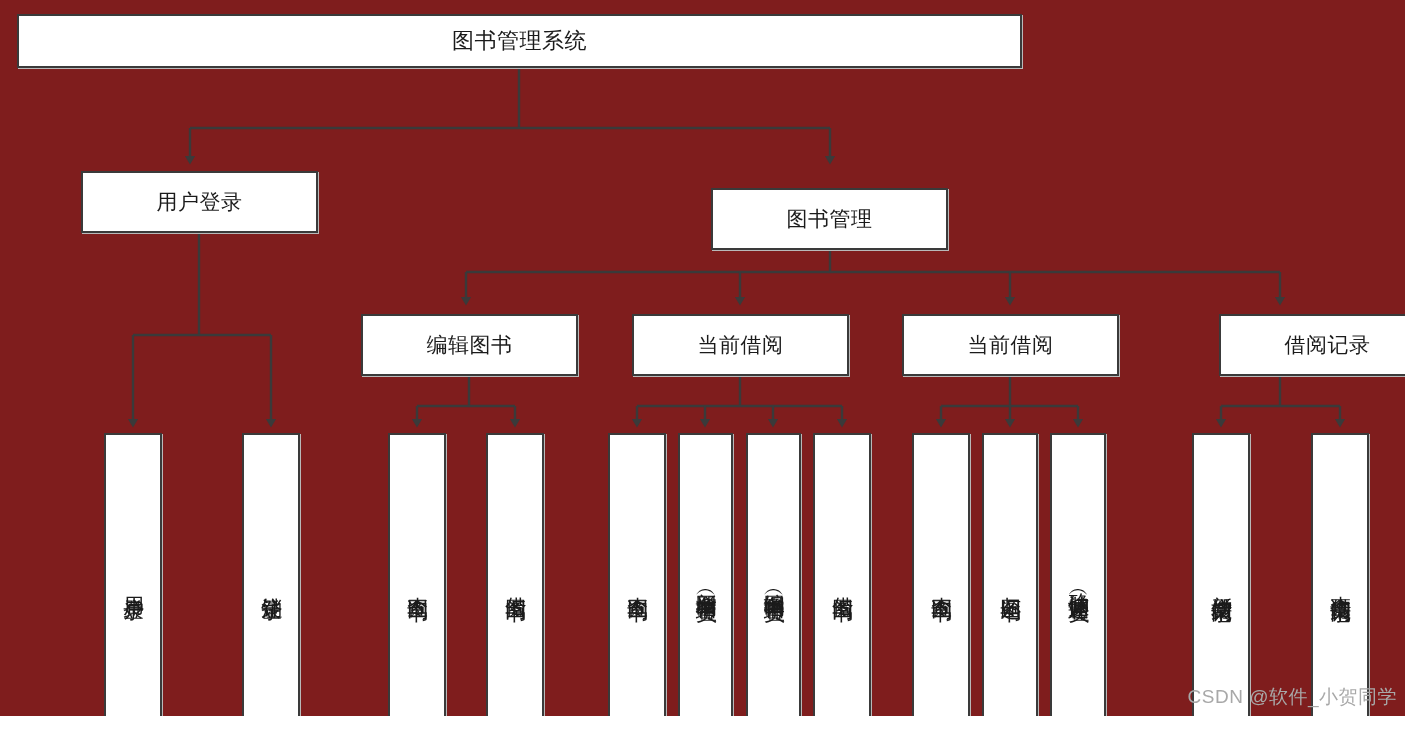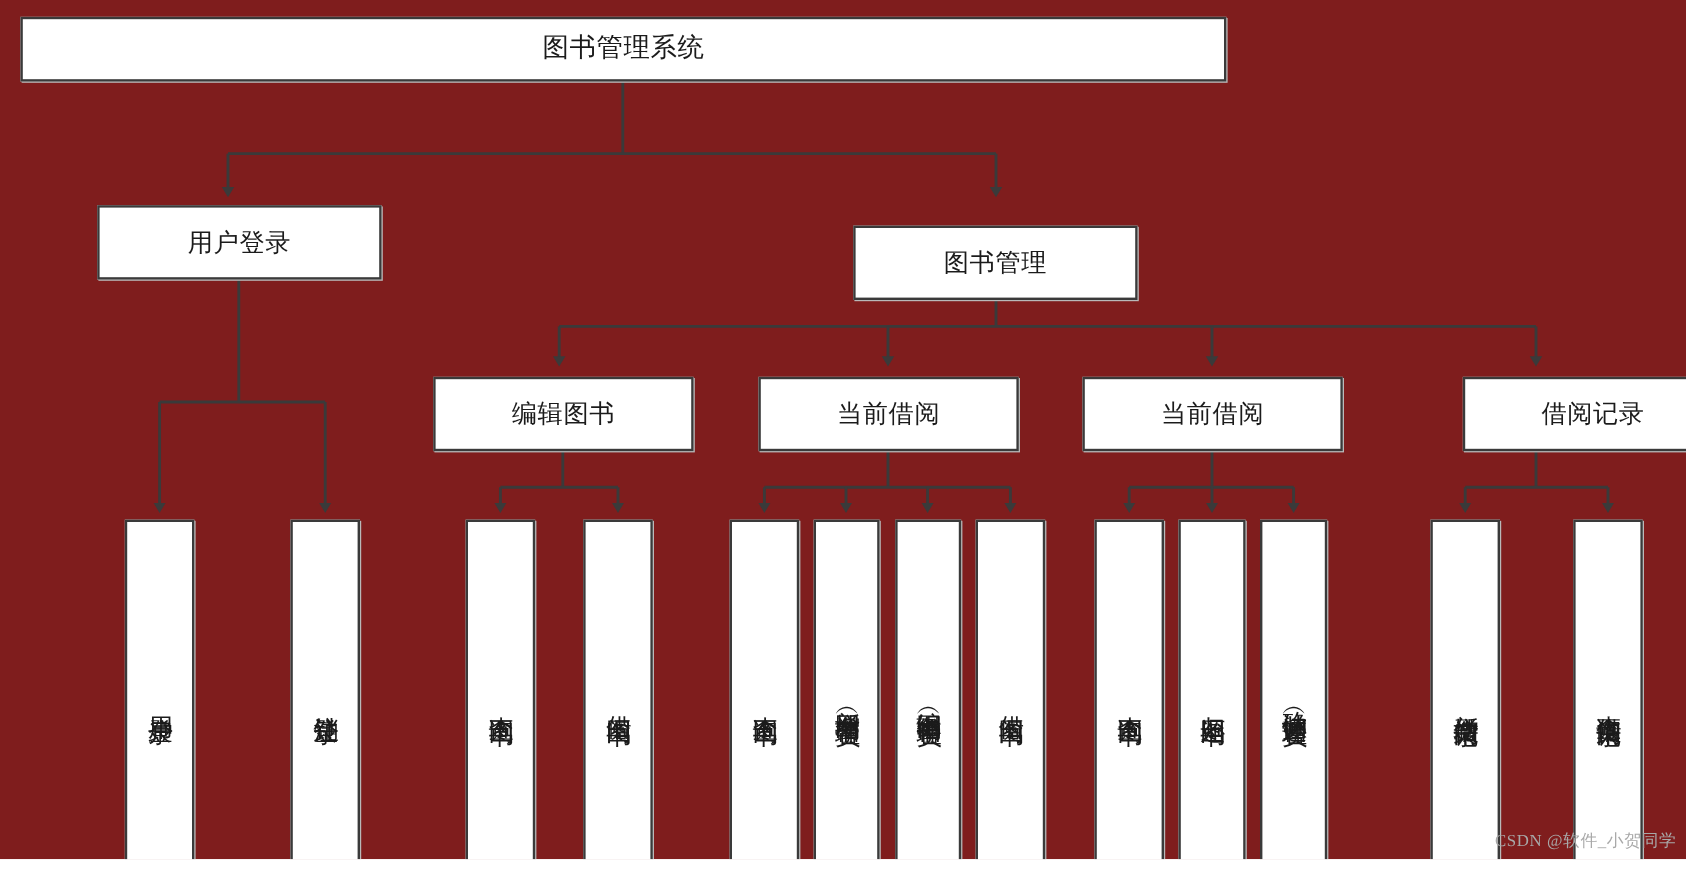--- a/index.html
+++ b/index.html
@@ -61,25 +61,25 @@
     font-size: 21px;
     line-height: 1.22;
     letter-spacing: 1.5px;
     white-space: normal;
     max-height: 100%;
   }
   .watermark {
     position: absolute;
     right: 8px;
     bottom: 6px;
-    font-size: 14px;
+    font-size: 19px;
     color: #a8a8a8;
     letter-spacing: 0.5px;
     white-space: nowrap;
-    font-family: Liberation Serif, serif;
+    font-family: Liberation Sans, sans-serif;
   }
 </style>
 </head>
 <body>
 
 <div id="canvas">
 
   <svg class="wires" viewBox="0 0 1405 747" xmlns="http://www.w3.org/2000/svg">
     <defs>
       <marker id="arw" markerWidth="12" markerHeight="12" refX="4.2" refY="6" orient="auto" markerUnits="userSpaceOnUse">

